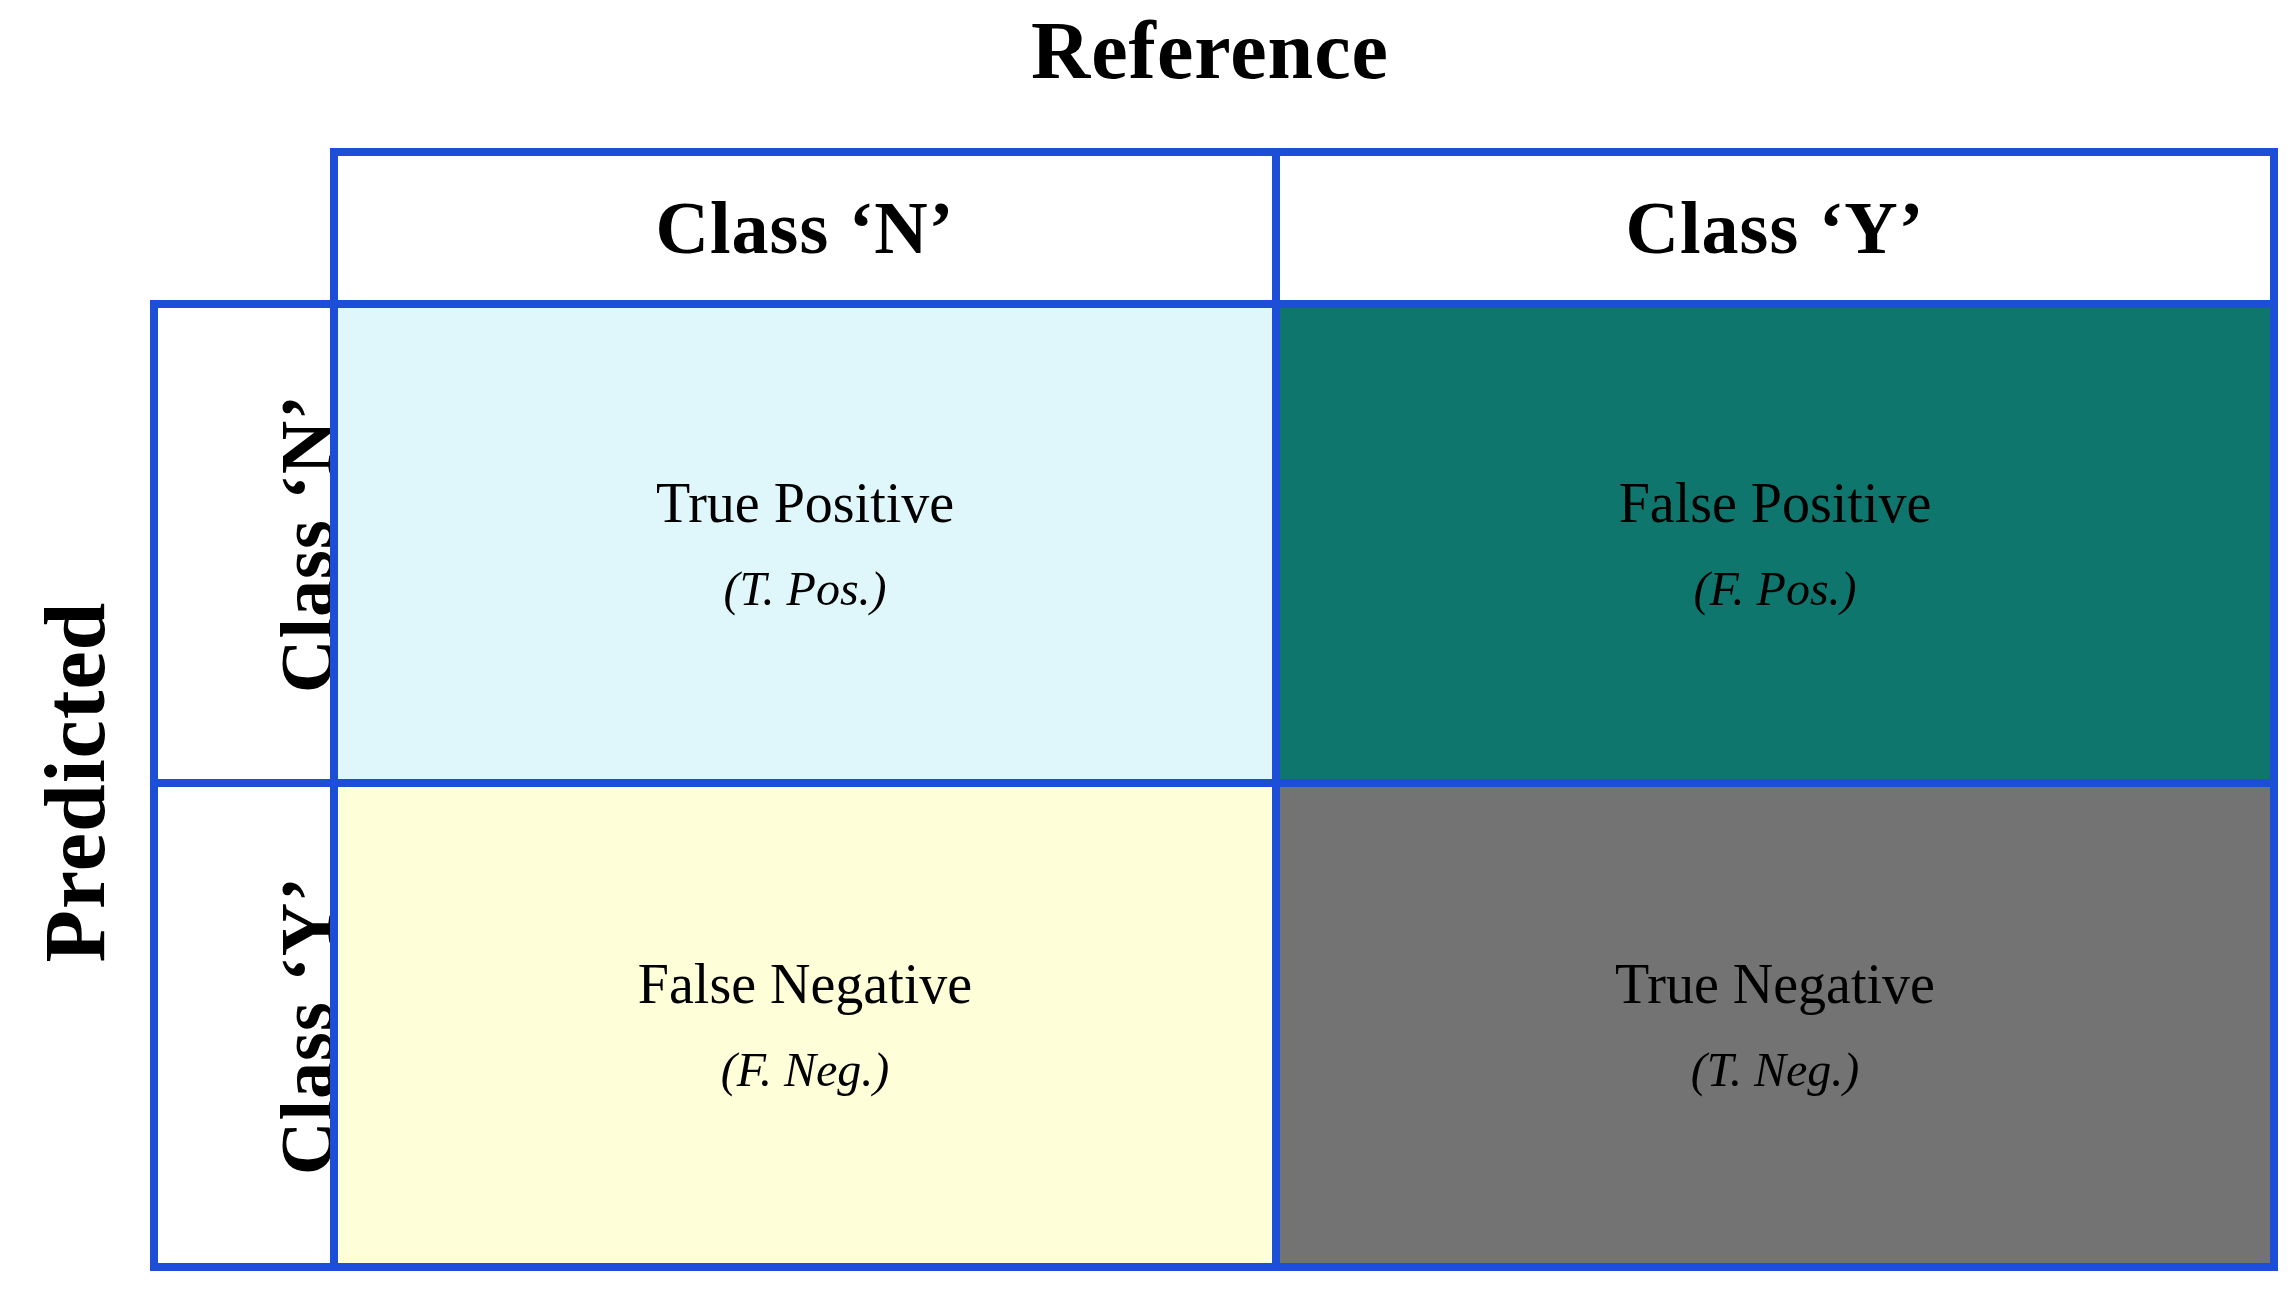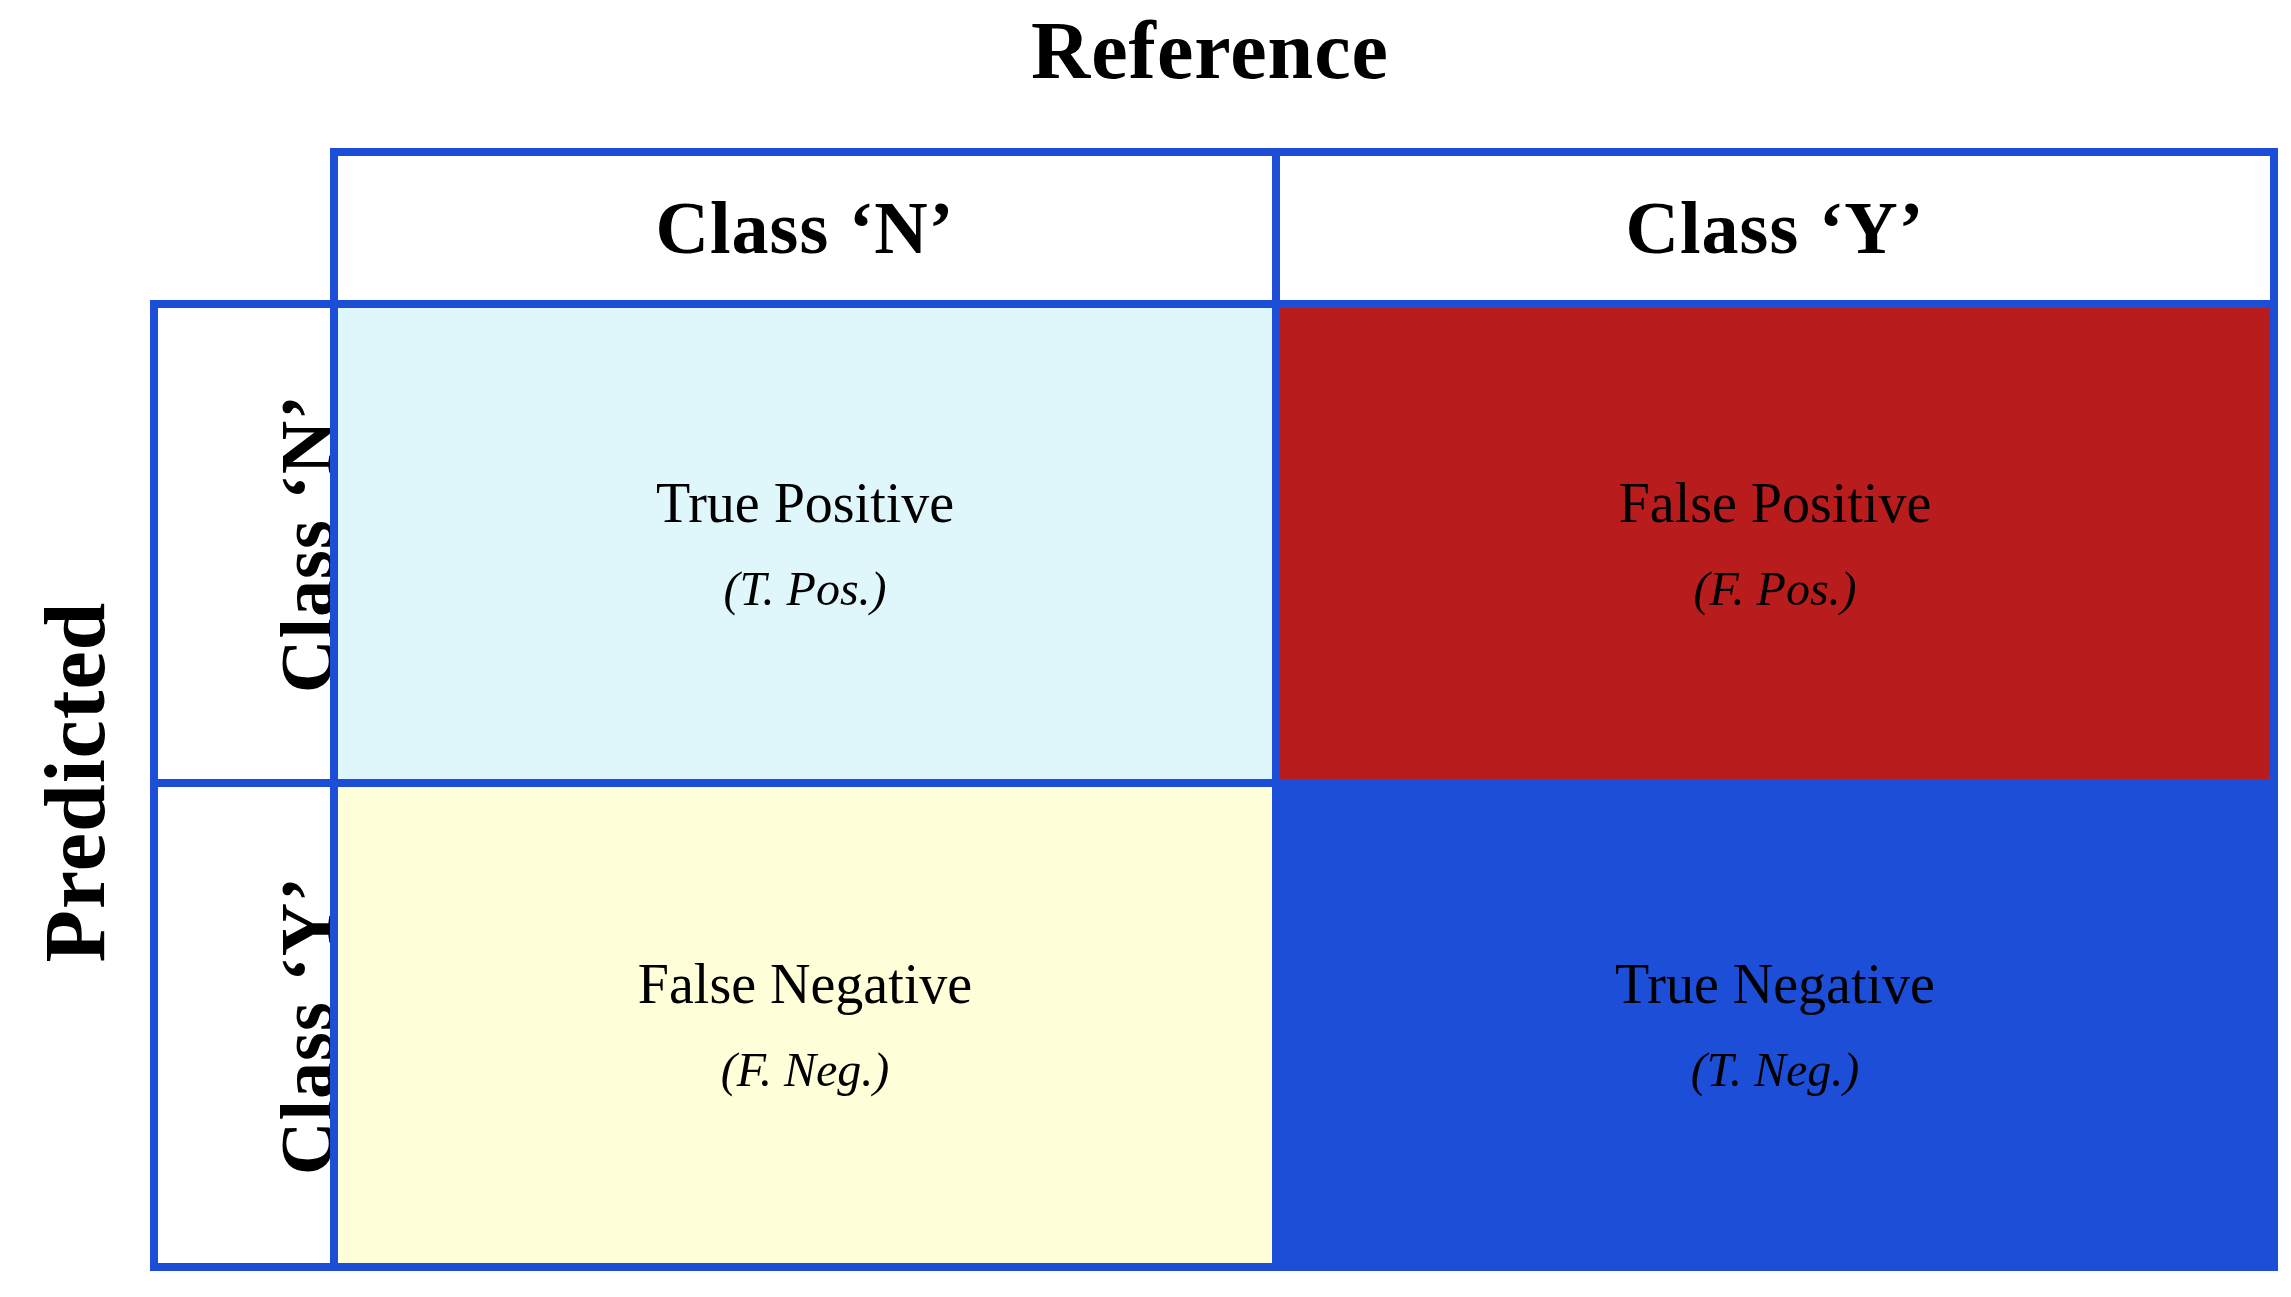--- a/index.html
+++ b/index.html
@@ -137,38 +137,38 @@
     <tr style="height:479px">
       <th class="rowhdr">
         <span class="rot">Class ‘N’</span>
       </th>
       <td class="cell" style="background-color: rgb(223, 246, 251);">
         <div class="inner">
           <div class="cell-line1">True Positive</div>
           <div class="cell-line2">(T. Pos.)</div>
         </div>
       </td>
-      <td class="cell" style="background-color: #b91c1c;">
+      <td class="cell" style="background-color: #0f766e;">
         <div class="inner">
           <div class="cell-line1">False Positive</div>
           <div class="cell-line2">(F. Pos.)</div>
         </div>
       </td>
     </tr>
     <tr style="height:484px">
       <th class="rowhdr">
         <span class="rot">Class ‘Y’</span>
       </th>
       <td class="cell" style="background-color: rgb(254, 254, 216);">
         <div class="inner">
           <div class="cell-line1">False Negative</div>
           <div class="cell-line2">(F. Neg.)</div>
         </div>
       </td>
-      <td class="cell" style="background-color: #1d4ed8;">
+      <td class="cell" style="background-color: #737373;">
         <div class="inner">
           <div class="cell-line1">True Negative</div>
           <div class="cell-line2">(T. Neg.)</div>
         </div>
       </td>
     </tr>
   </tbody>
     </table>
 
 </div>

